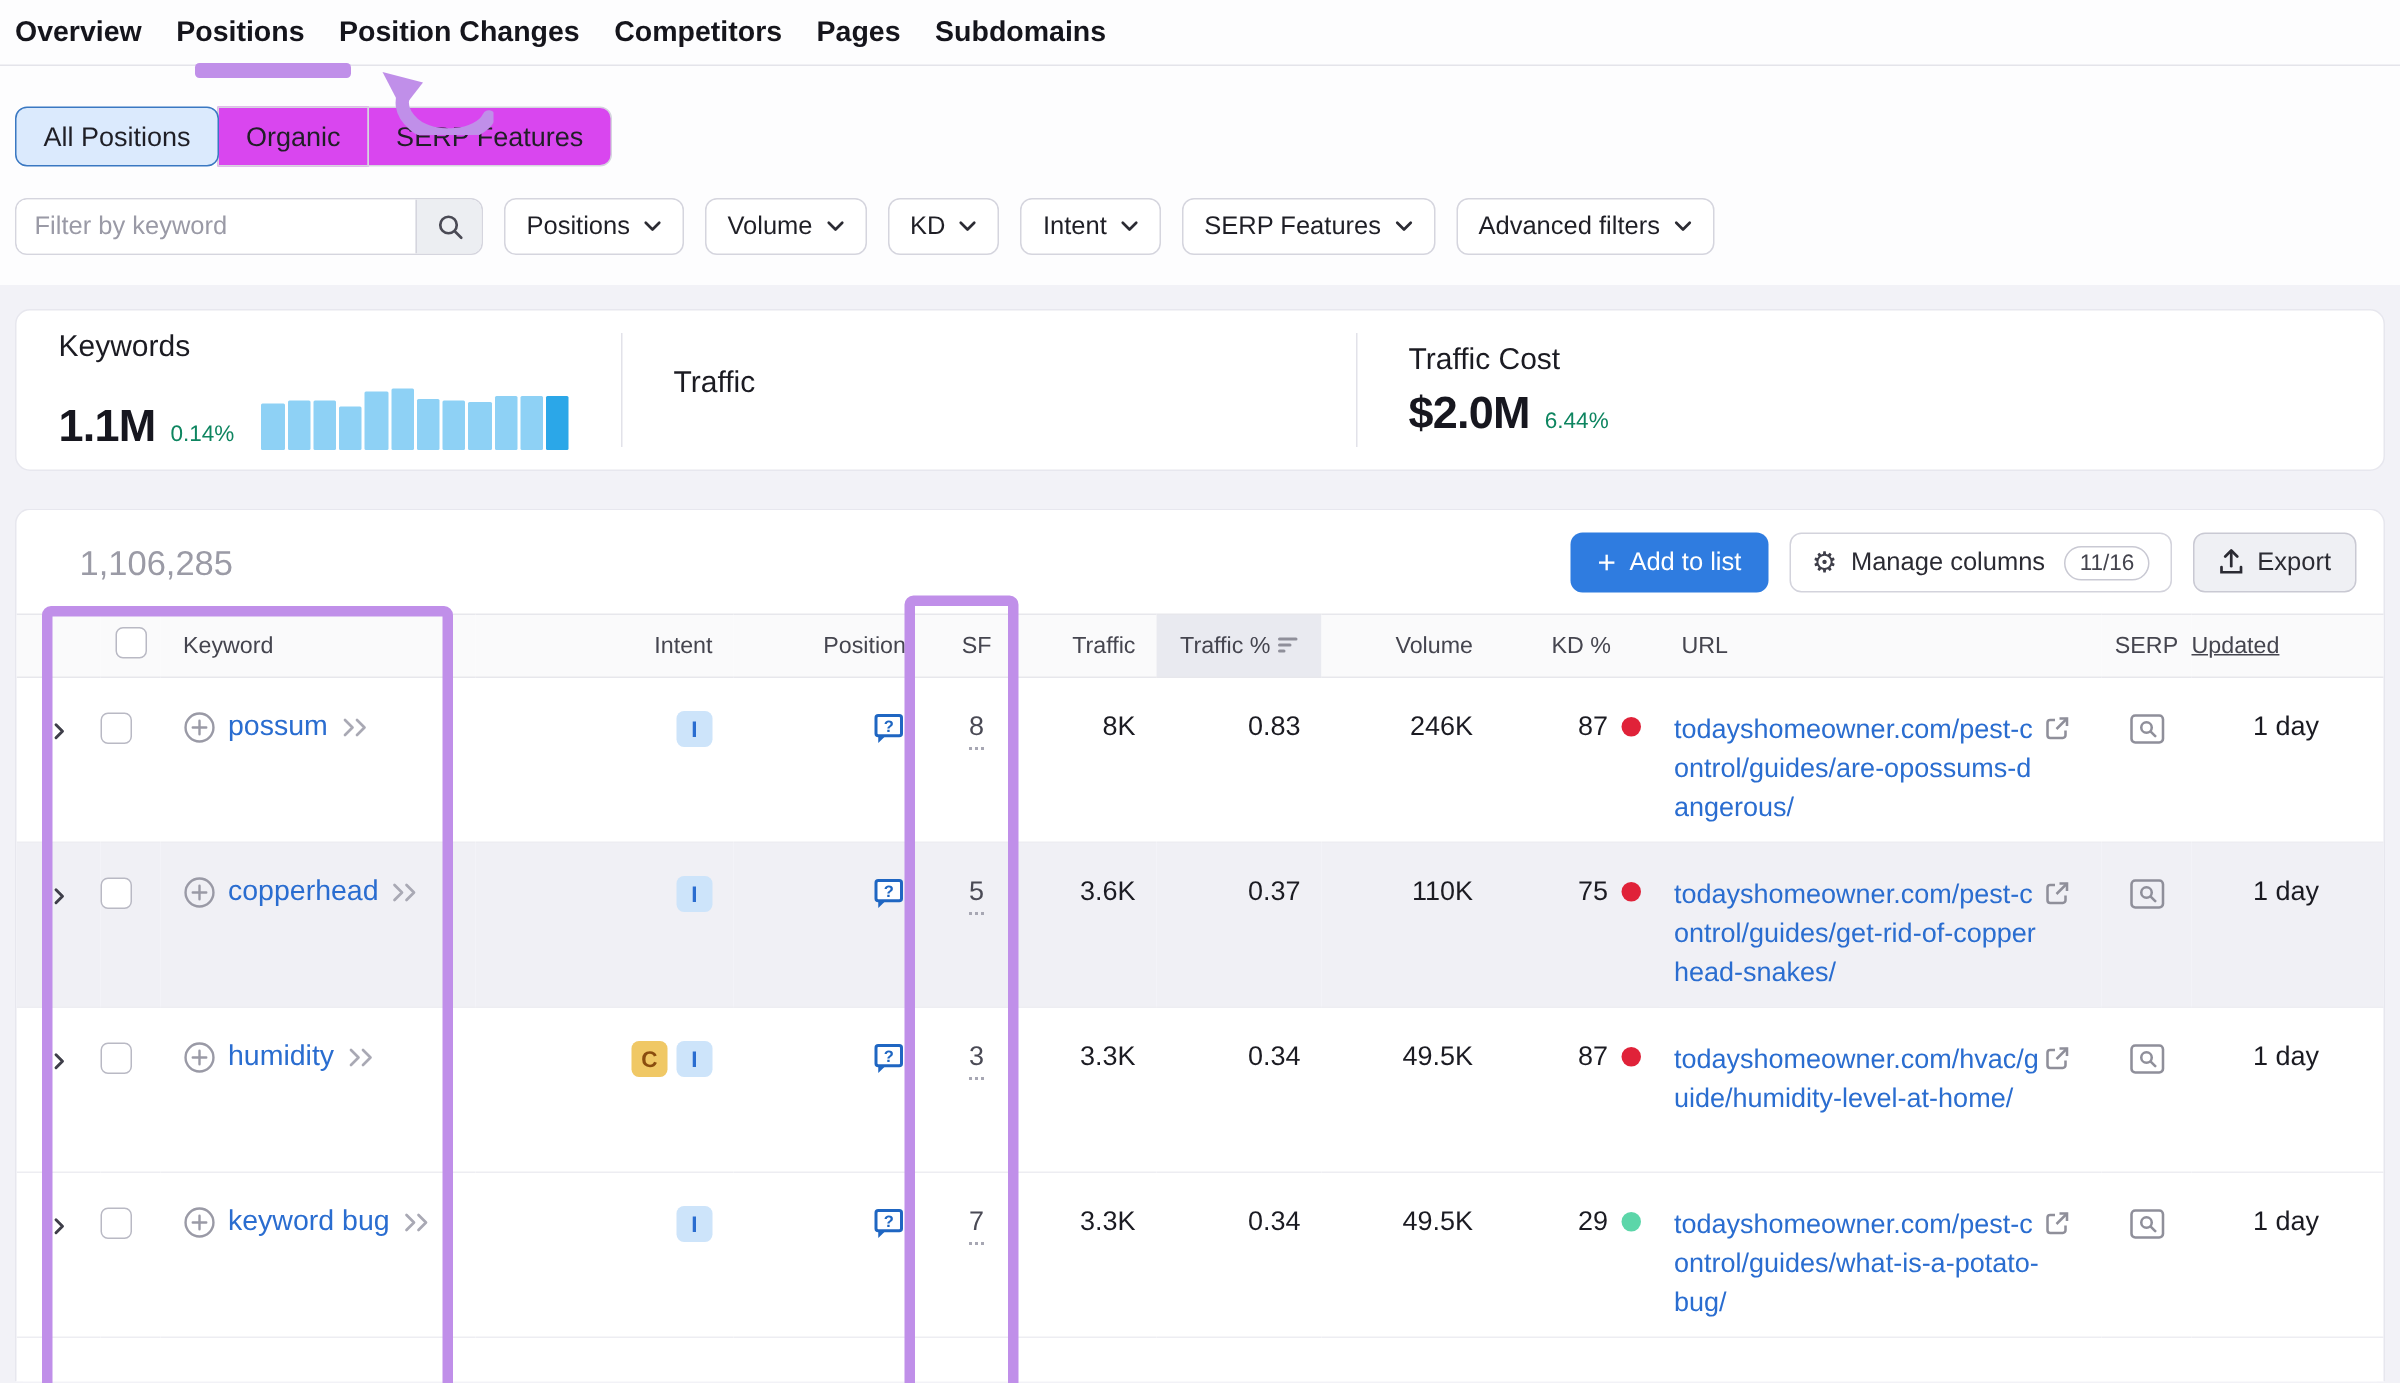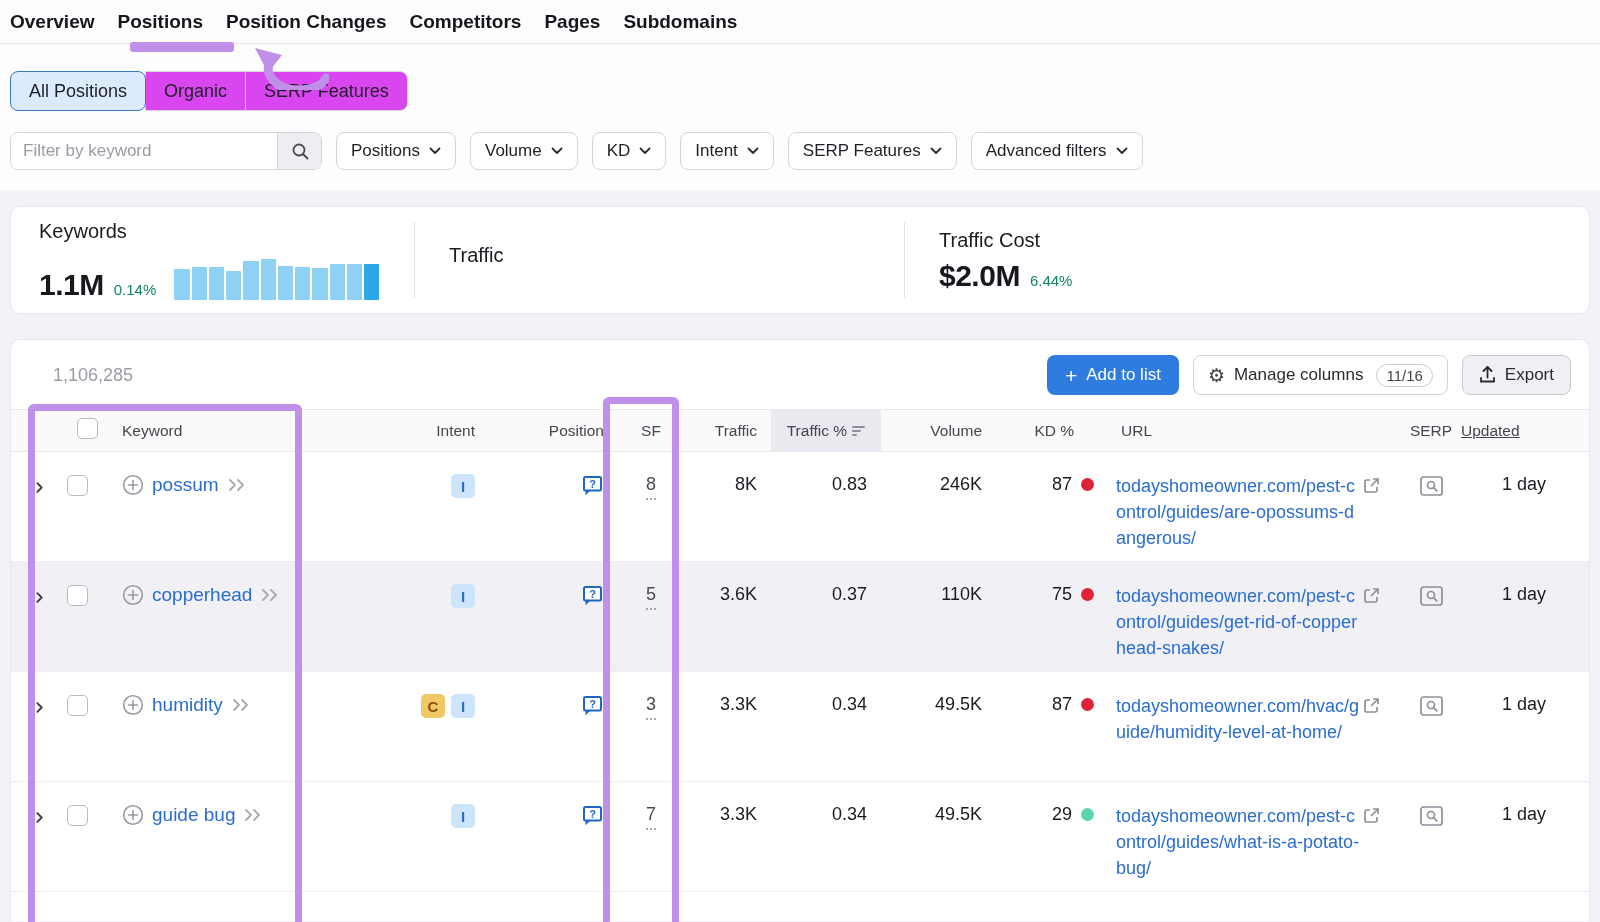--- a/index.html
+++ b/index.html
@@ -37,21 +37,21 @@
   .bars { width:205px; height:48px; display:flex; align-items:flex-end; gap:2px; margin-left:8px; }
   .bars .bar { flex:1; border-radius:1px; }
   .spark { width:215px; height:44px; position:relative; margin-left:10px; overflow:visible; }
   .spark svg { width:100%; height:100%; overflow:visible; }
   .spark .dot { position:absolute; width:11px; height:11px; border-radius:50%; background:#2596e0; transform:translate(-50%,-50%); }
 
   
   .table-card { margin:25px 10px 0; background:#fff; border:1px solid #e7e7ee; border-bottom:none; border-radius:10px 10px 0 0; height:582px; overflow:hidden; }
   .title-row { display:flex; align-items:center; padding:15px 18px 14px 28px; }
   .table-title { font-size:22px; font-weight:700; color:#15151c; }
-  .table-count { font-size:18px; color:#9b9ba6; margin-left:14px; }
+  .table-count { font-size:23px; color:#9b9ba6; margin-left:14px; }
   .title-spacer { flex:1; }
   .btn { height:40px; border-radius:8px; display:flex; align-items:center; font-size:17px; cursor:pointer; }
   .btn-primary { background:#2f7ce0; color:#fff; padding:0 18px; gap:9px; border:none; margin-right:14px; }
   .btn-primary .plus { font-size:21px; line-height:1; font-weight:400; }
   .btn-outline { background:#fff; border:1px solid #d3d3dc; color:#2b2b33; padding:0 14px; gap:9px; margin-right:14px; }
   .gear { font-size:19px; line-height:1; color:#3f3f4a; }
   .count-pill { border:1px solid #c9c9d3; border-radius:13px; padding:2px 9px; font-size:15px; color:#44444e; margin-left:4px; }
   .btn-gray { background:#eff0f4; border:1px solid #c9c9d3; color:#2b2b33; padding:0 16px; gap:9px; }
 
   table { width:100%; border-collapse:collapse; table-layout:fixed; }
@@ -404,21 +404,21 @@
         <td class="cell-expand"><svg width="13" height="13" viewBox="0 0 12 12">
               <path d="M4 2l4 4-4 4" fill="none" stroke="#3f3f4a" stroke-width="1.8" stroke-linecap="round" stroke-linejoin="round"></path>
             </svg></td>
         <td class="cell-check"><span class="checkbox"></span></td>
         <td>
             <div class="kw-wrap">
           <svg width="22" height="22" viewBox="0 0 22 22">
                 <circle cx="11" cy="11" r="9.3" fill="none" stroke="#9a9aa6" stroke-width="1.6"></circle>
                 <path d="M11 6.5v9M6.5 11h9" stroke="#9a9aa6" stroke-width="1.6" stroke-linecap="round"></path>
               </svg>
-          <a class="kw-link">guide bug</a>
+          <a class="kw-link">keyword bug</a>
           <svg width="20" height="14" viewBox="0 0 20 14">
                 <path d="M3 2l5 5-5 5M11 2l5 5-5 5" fill="none" stroke="#a9a9b4" stroke-width="1.8" stroke-linecap="round" stroke-linejoin="round"></path>
               </svg>
         </div>
           </td>
         <td class="cell-intent"><span class="badge badge-I">I</span></td>
         <td class="cell-pos"><svg width="23" height="23" viewBox="0 0 23 23">
               <rect x="3" y="3" width="17" height="13.5" rx="1.5" fill="#fff" stroke="#1f66c2" stroke-width="2"></rect>
               <path d="M4.5 16.5v4.8l5-4.8z" fill="#1f66c2"></path>
               <text x="11.5" y="13.8" font-size="11" font-weight="bold" fill="#1f66c2" text-anchor="middle" font-family="Liberation Sans, sans-serif">?</text>

